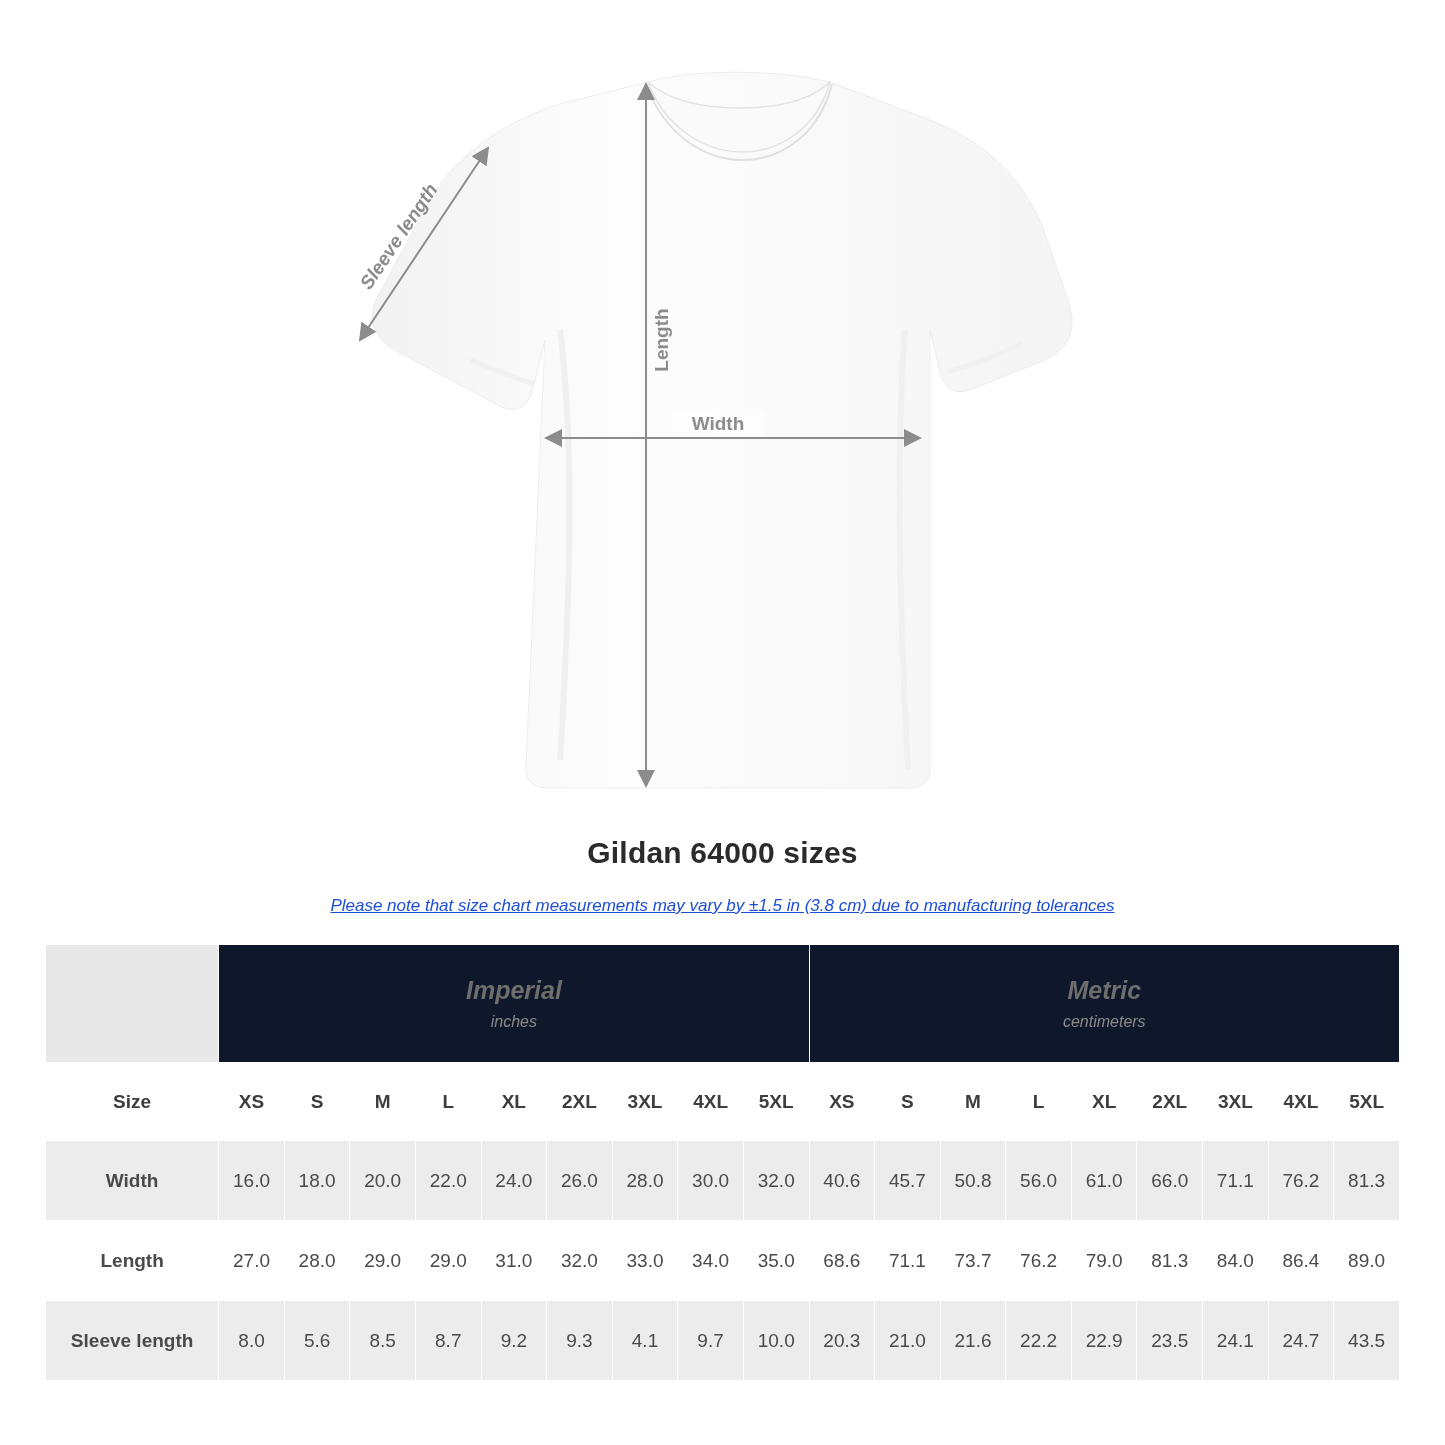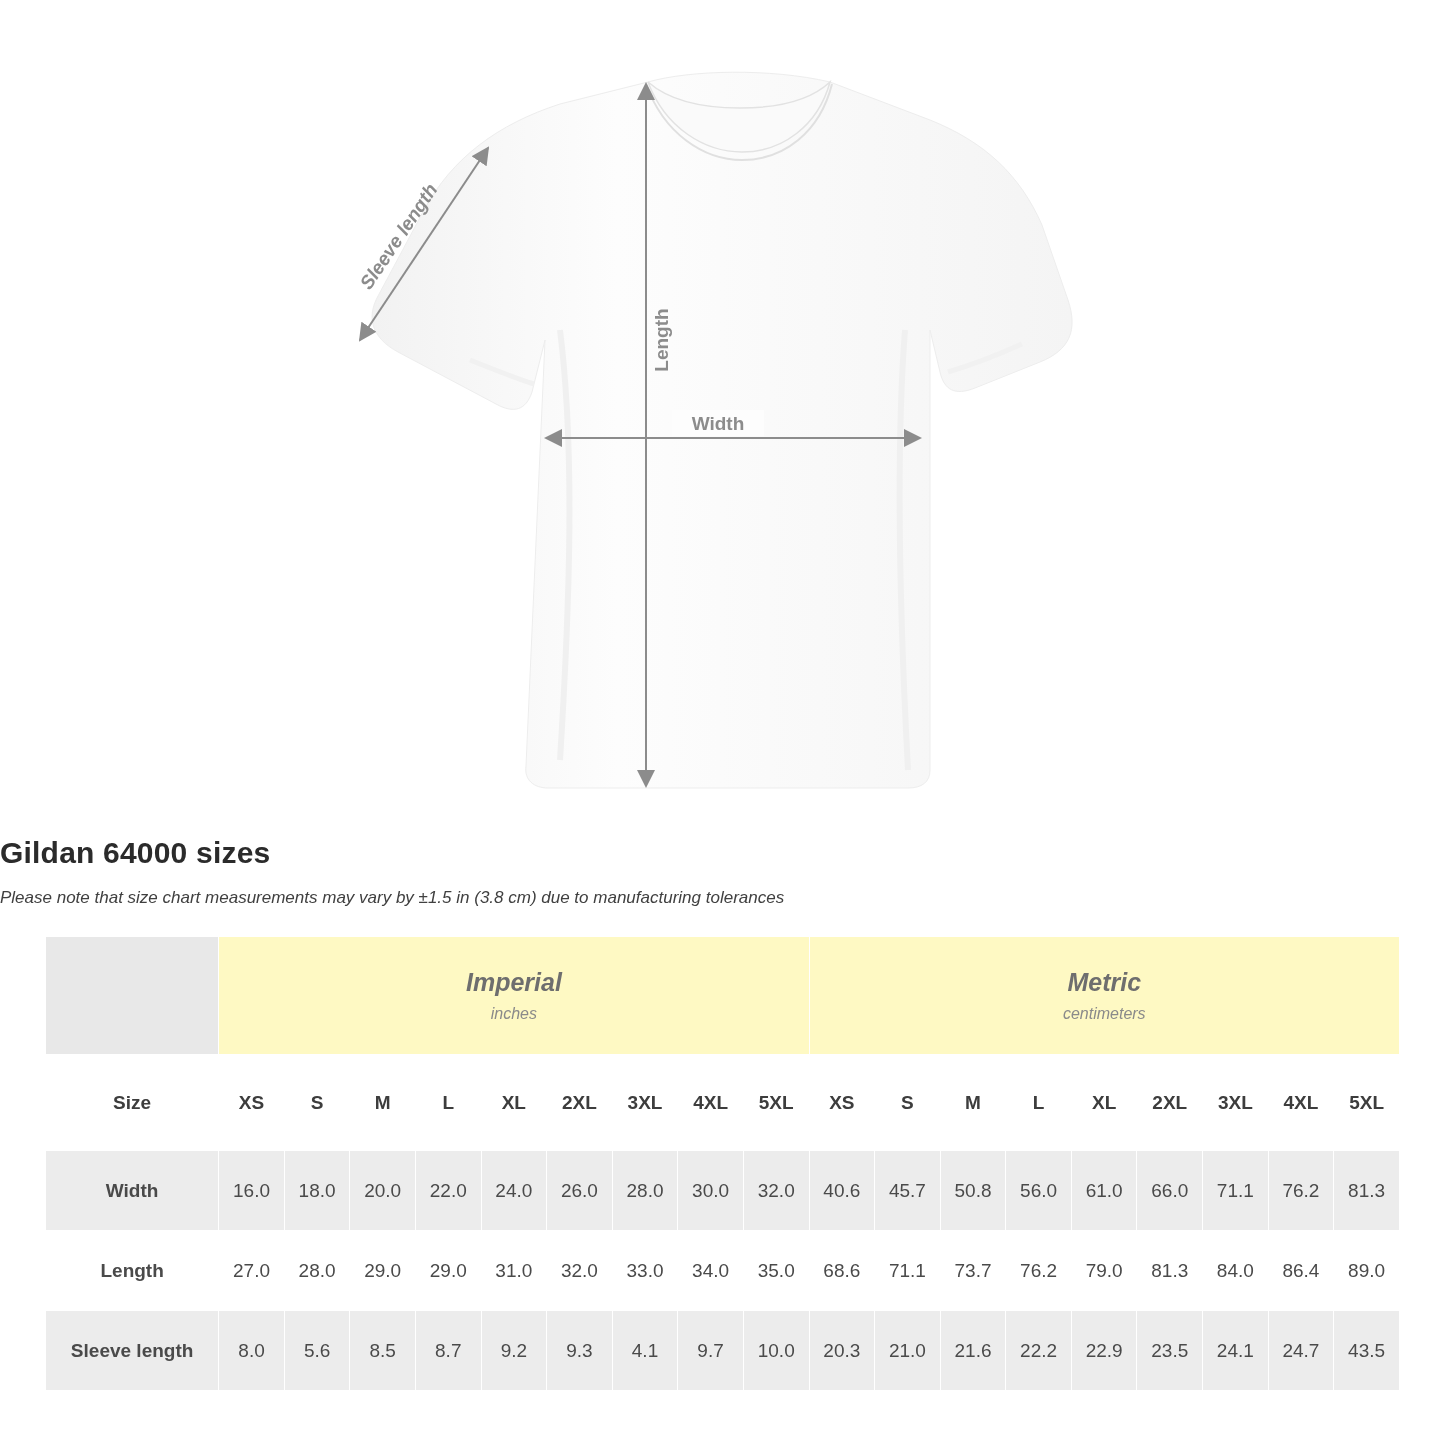--- a/index.html
+++ b/index.html
@@ -28,53 +28,55 @@
     position: relative;
     width: 1445px;
     height: 830px;
   }
   .illustration svg {
     display: block;
   }
 
   
   .title-block {
+    text-align: center;
     margin-top: 6px;
   }
   .chart-title {
     font-size: 30px;
     font-weight: bold;
     color: #2b2b2b;
     letter-spacing: 0.2px;
   }
   .chart-note {
     font-size: 17px;
     font-style: italic;
-    color: #404040;
-    margin-top: 18px;
+    color: #1d4ed8;
+    margin-top: 26px;
+    text-decoration: underline;
   }
 
   
   .table-wrap {
     margin: 28px 45px 0 45px;
   }
   table.size-table {
     width: 1355px;
     border-collapse: collapse;
     table-layout: fixed;
   }
   table.size-table td, table.size-table th {
     border: 1px solid #ffffff;
     text-align: center;
     font-size: 17px;
     color: #4a4a4a;
     padding: 0;
   }
   .unit-head {
-    background: #fef9c3;
+    background: #0f172a;
     height: 118px;
     vertical-align: middle;
   }
   .unit-head .u-name {
     font-size: 25px;
     font-style: italic;
     font-weight: bold;
     color: #6e6e6e;
   }
   .unit-head .u-sub {
@@ -82,21 +84,21 @@
     font-style: italic;
     color: #8a8a8a;
     margin-top: 8px;
   }
   .corner-cell {
     background: #e8e8e8;
   }
 
   tr.row-sizes td {
     background: #ffffff;
-    height: 96px;
+    height: 78px;
     font-size: 19px;
     font-weight: bold;
     color: #3d3d3d;
   }
   tr.row-sizes td.rowlabel {
     background: #ffffff;
   }
   td.rowlabel {
     font-weight: bold;
     font-size: 19px;

